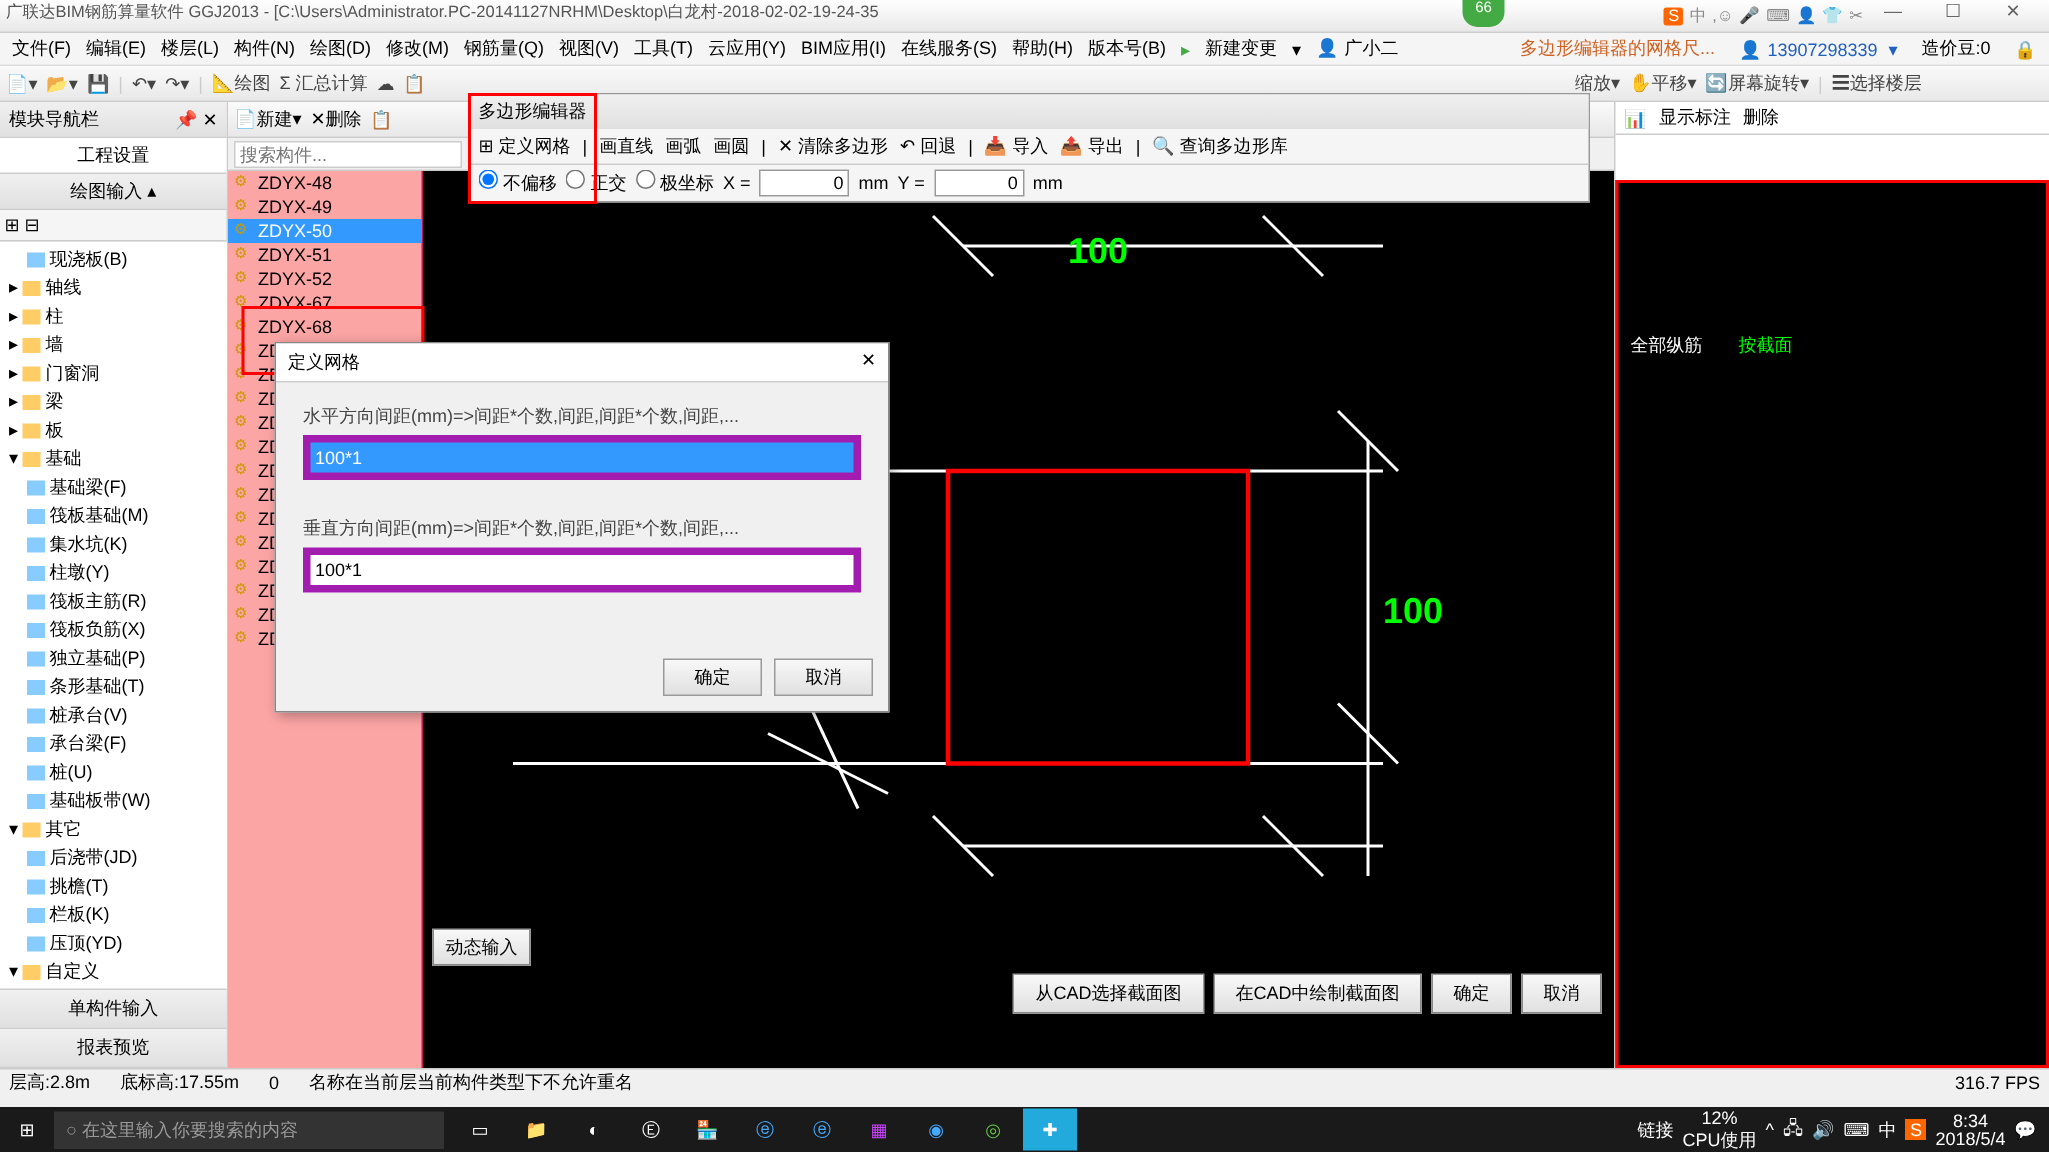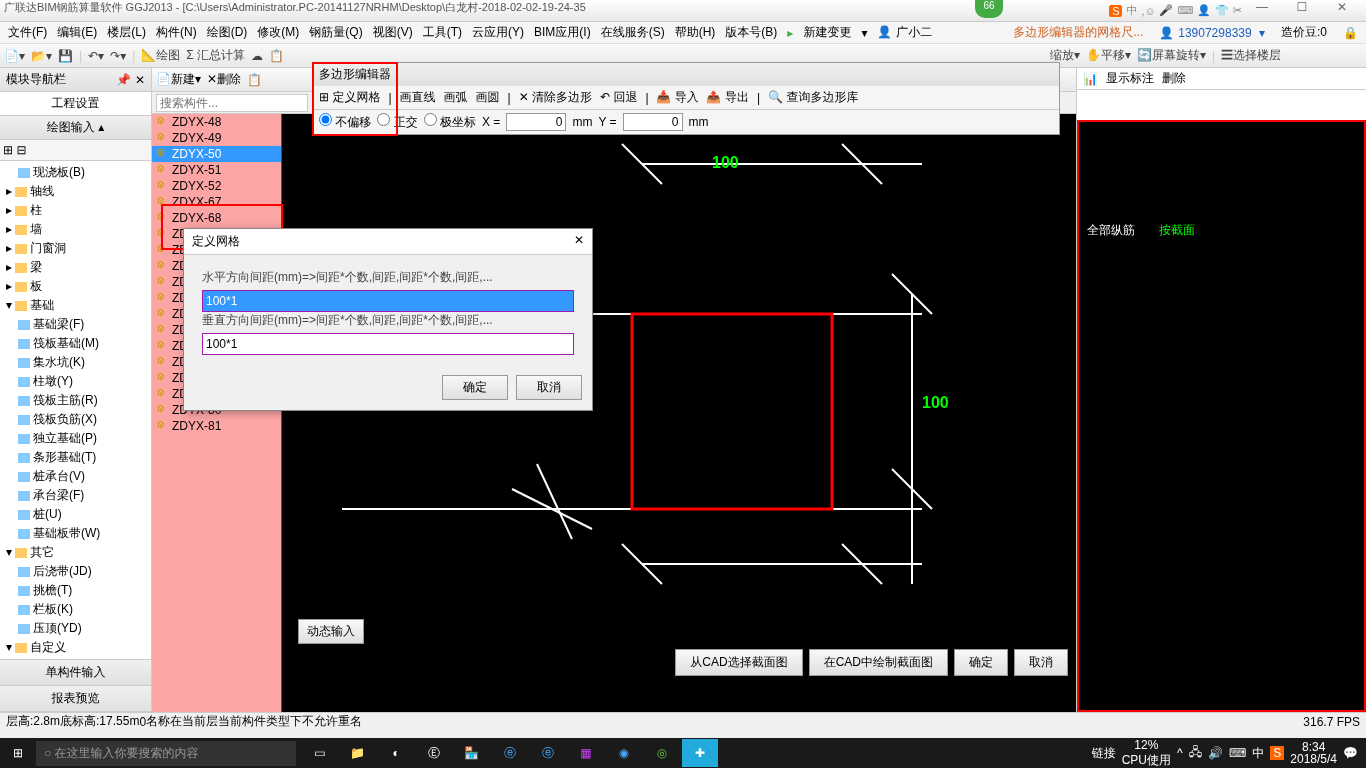--- a/index.html
+++ b/index.html
@@ -31,45 +31,45 @@
 .center{flex:1;display:flex;flex-direction:column;position:relative;}
 .c-tb{height:24px;background:linear-gradient(#fafafa,#e8e8e8);display:flex;align-items:center;padding:0 4px;gap:6px;border-bottom:1px solid #ccc;position:relative;}
 .c-search{height:22px;display:flex;align-items:center;padding:0 4px;border-bottom:1px solid #ccc;}
 .c-search input{width:152px;border:1px solid #ccc;padding:1px 3px;}
 .c-body{flex:1;display:flex;}
 .treelist{width:130px;background:#fca5a5;border-right:1px solid #be185d;overflow:auto;}
 .treelist .item{padding:1px 4px 1px 20px;white-space:nowrap;cursor:default;position:relative;}
 .treelist .item::before{content:"⚙";color:#c90;position:absolute;left:4px;font-size:10px;}
 .treelist .item.sel{background:#3399ff;color:#fff;}
 .canvas{flex:1;background:#000;position:relative;}
-.canvas .dim{position:absolute;color:#0f0;font-size:16px;font-weight:bold;font-family:Arial;}
+.canvas .dim{position:absolute;color:#0f0;font-size:24px;font-weight:bold;font-family:Arial;}
 .canvas svg{position:absolute;top:0;left:0;}
-.dyn-input{position:absolute;bottom:68px;left:16px;background:linear-gradient(#f8f8f8,#e0e0e0);border:1px solid #999;padding:3px 8px;}
+.dyn-input{position:absolute;bottom:68px;left:6px;background:linear-gradient(#f8f8f8,#e0e0e0);border:1px solid #999;padding:3px 8px;}
 .btn-row{position:absolute;bottom:36px;right:8px;display:flex;gap:6px;}
 .btn-row button{padding:4px 14px;background:linear-gradient(#f8f8f8,#e0e0e0);border:1px solid #999;}
 .statusline{position:absolute;bottom:14px;left:0;right:0;height:20px;background:#f0f0f0;display:flex;align-items:center;padding:0 6px;gap:40px;border-top:1px solid #ccc;}
 .rightpanel{width:290px;background:#fff;border-left:1px solid #ccc;display:flex;flex-direction:column;}
 .rp-tb{height:22px;display:flex;align-items:center;padding:0 6px;gap:8px;border-bottom:1px solid #ccc;}
 .rp-canvas{flex:1;background:#000;border:2px solid red;position:relative;margin-top:30px;}
 .rp-label{position:absolute;color:#fff;top:100px;left:8px;}
 .rp-label2{position:absolute;color:#0f0;top:100px;left:80px;}
-.bottombar{height:18px;background:#f0f0f0;display:flex;align-items:center;padding:0 6px;border-top:1px solid #ccc;}
+.bottombar{height:18px;background:#f0f0f0;display:flex;align-items:center;padding:0 6px;gap:20px;border-top:1px solid #ccc;}
 .bottombar .fps{margin-left:auto;}
 .polyeditor{position:absolute;left:312px;top:62px;width:748px;background:#f5f5f5;border:1px solid #999;z-index:50;}
 .pe-title{padding:3px 6px;background:linear-gradient(#f0f0f0,#e0e0e0);}
 .pe-tb{padding:3px 6px;display:flex;align-items:center;gap:8px;border-bottom:1px solid #ccc;flex-wrap:wrap;}
 .pe-tb2{padding:3px 6px;display:flex;align-items:center;gap:6px;}
 .pe-tb2 input[type=text]{width:60px;border:1px solid #999;text-align:right;padding:1px 3px;}
 .redbox1{position:absolute;left:312px;top:62px;width:86px;height:74px;border:2px solid red;z-index:60;pointer-events:none;}
 .redbox2{position:absolute;left:161px;top:204px;width:122px;height:46px;border:2px solid red;z-index:60;pointer-events:none;}
 .dialog{position:absolute;left:183px;top:228px;width:410px;background:#f0f0f0;border:1px solid #888;box-shadow:2px 2px 8px rgba(0,0,0,0.3);z-index:70;}
 .dlg-title{padding:4px 8px;background:#fff;display:flex;justify-content:space-between;border-bottom:1px solid #ccc;}
 .dlg-body{padding:14px 18px;}
 .dlg-body .lbl{margin-bottom:4px;color:#444;}
-.dlg-body input{width:100%;border:1px solid #a21caf;padding:3px;margin-bottom:0;}
+.dlg-body input{width:100%;border:5px solid #a21caf;padding:3px;margin-bottom:24px;}
 .dlg-body input.sel{background:#3399ff;color:#fff;}
 .dlg-btns{display:flex;justify-content:flex-end;gap:8px;padding:6px 10px 10px;}
 .dlg-btns button{padding:3px 20px;background:linear-gradient(#f8f8f8,#e0e0e0);border:1px solid #999;}
 .taskbar{position:absolute;bottom:0;left:0;right:0;height:30px;background:#1a1a1a;display:flex;align-items:center;color:#fff;}
 .taskbar .start{width:36px;text-align:center;}
 .taskbar .search{background:#333;padding:4px 8px;color:#999;width:260px;}
 .taskbar .tbicons{display:flex;gap:2px;margin-left:6px;}
 .taskbar .tbicons div{width:36px;height:28px;display:flex;align-items:center;justify-content:center;}
 .taskbar .tray{margin-left:auto;display:flex;align-items:center;gap:6px;padding-right:8px;font-size:10px;}
 .taskbar .tray .clock{text-align:center;line-height:12px;}

